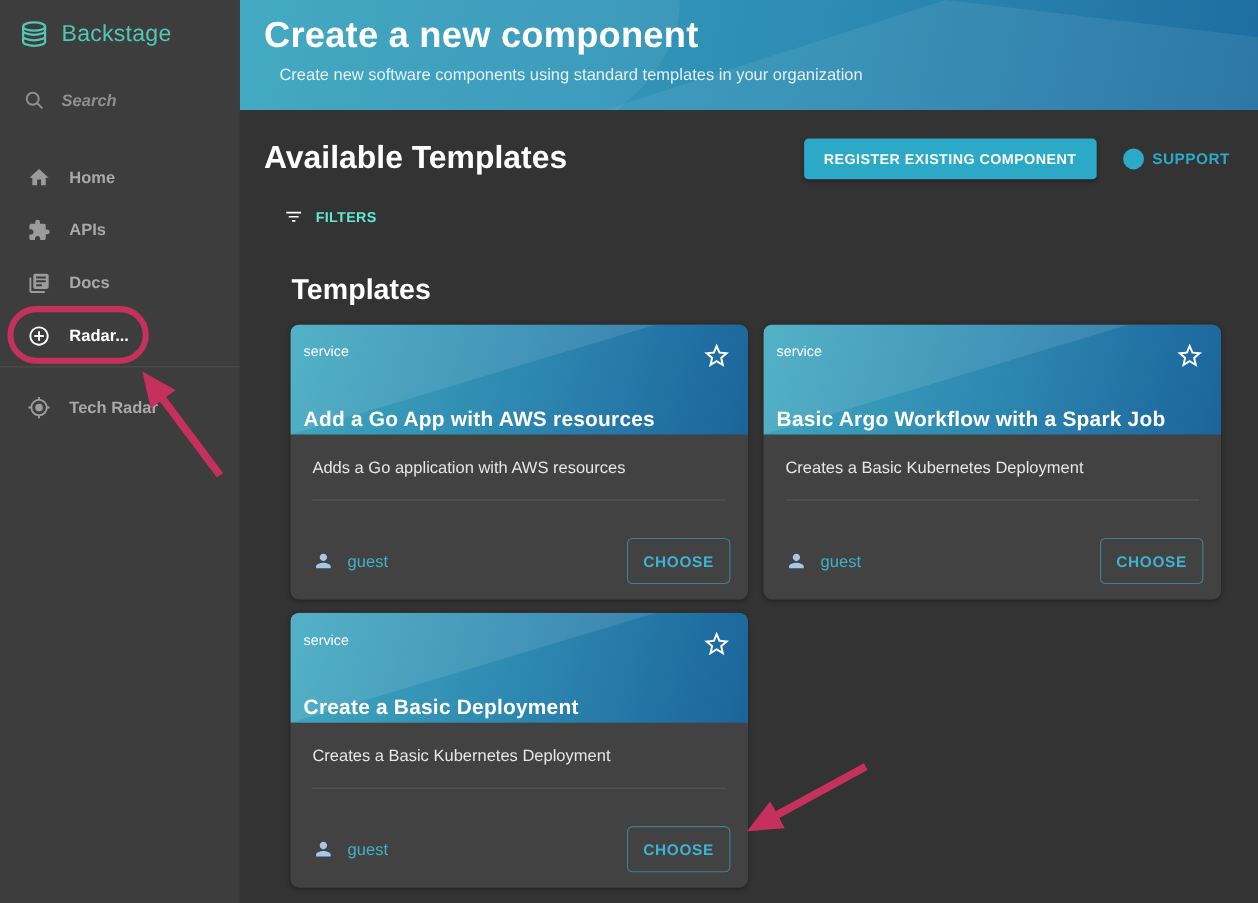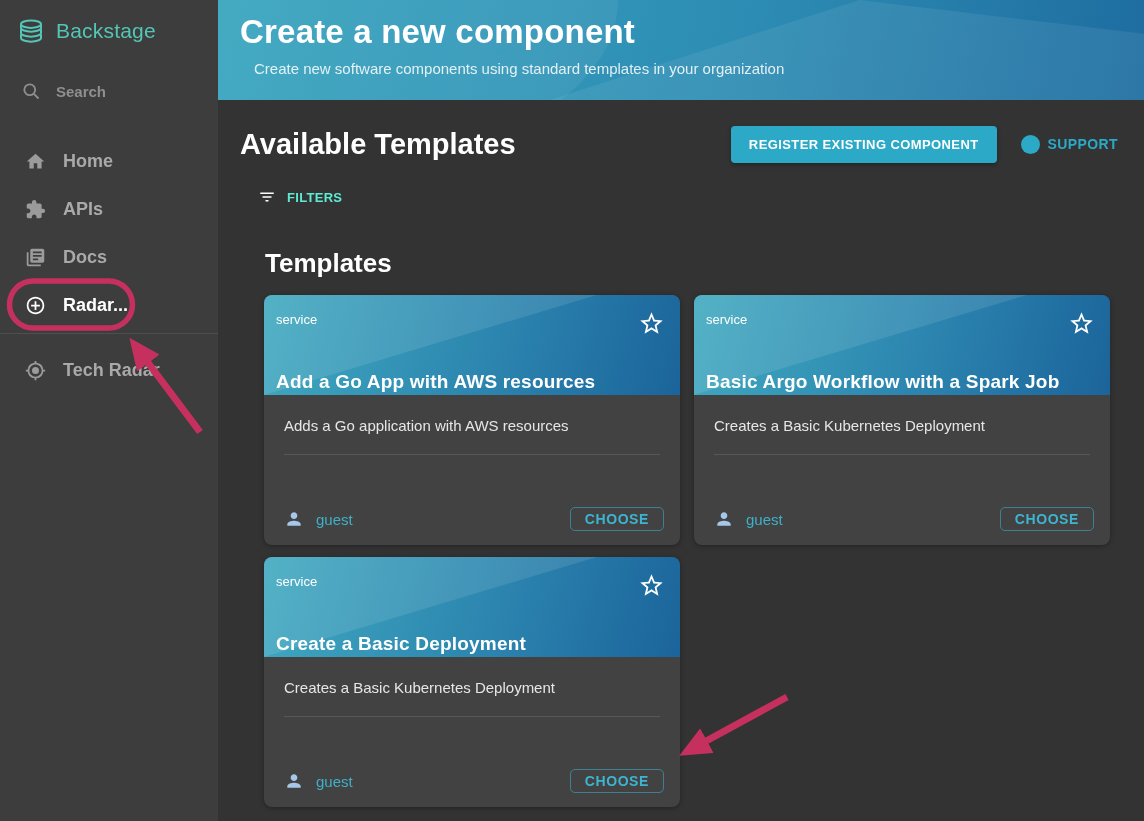--- a/index.html
+++ b/index.html
@@ -4,25 +4,25 @@
 <style>
   * { margin:0; padding:0; box-sizing:border-box; }
   html,body { background:#222; }
   body { font-family:"Liberation Sans","DejaVu Sans",sans-serif; }
   .app { position:relative; width:1144px; height:821px; background:var(--main_bg); overflow:hidden; }
 
   
   .sidebar { position:absolute; left:0; top:0; width:218px; height:821px; background:var(--sidebar_bg); z-index:2; }
   .logo-row { position:absolute; top:16px; left:16px; display:flex; align-items:center; gap:10px; cursor:pointer; }
   .logo-text { color:var(--logo_teal); font-size:21px; font-weight:500; letter-spacing:.2px; }
-  .search-row { position:absolute; top:81px; left:21px; display:flex; align-items:center; gap:15px; cursor:pointer; }
+  .search-row { position:absolute; top:81px; left:21px; display:flex; align-items:center; gap:15px; cursor:pointer;font-style:italic; }
   .search-row span { color:#8f8f8f; font-size:15px; font-weight:600; }
   .nav { position:absolute; top:137px; left:0; right:0; }
   .nav-item { height:48px; display:flex; align-items:center; padding-left:25px; gap:17px; cursor:pointer; }
-  .nav-item span { color:#a9a9a9; font-size:18px; font-weight:600; }
+  .nav-item span { color:#a9a9a9; font-size:15px; font-weight:600; }
   .nav-item.active span { color:#ffffff; }
   .side-divider { height:1px; background:#4e4e4e; margin:4px 0 8px 0; }
   .nav-item.radar { margin-top:12px; }
 
   
   .header { position:absolute; left:218px; top:0; width:1106px; height:100px;
     background:linear-gradient(102deg, var(--header_grad_start) 0%, var(--header_grad_mid) 48%, var(--header_grad_end) 100%); overflow:hidden;text-align:right; }
   .header::before { content:""; position:absolute; inset:0;
     background:rgba(255,255,255,0.07); clip-path:polygon(58% 0, 100% 55%, 100% 100%, 30% 100%); }
   .header::after { content:""; position:absolute; left:-120px; top:-160px; width:520px; height:320px;
@@ -59,21 +59,21 @@
   .card-title { position:relative; color:#fff; font-size:19px; font-weight:700; letter-spacing:.2px; z-index:1;margin-top:44px; }
   .star-btn { position:absolute; top:15px; right:15px; width:27px; height:27px; cursor:pointer; z-index:2;
     background:none; border:none; padding:0; }
   .card-body { position:relative; height:150px; padding:22px 20px 0 20px; }
   .card-desc { color:#e6e6e6; font-size:15px; }
   .card-divider { height:1px; background:#585858; margin-top:20px; }
   .card-footer { position:absolute; left:20px; right:16px; bottom:14px; display:flex; align-items:center; justify-content:space-between; }
   .owner { display:flex; align-items:center; gap:12px; cursor:pointer; }
   .owner span { color:var(--guest_cyan); font-size:15px; }
   .choose-btn { background:transparent; color:var(--choose_cyan); border:1px solid rgba(61,180,209,0.55);
-    border-radius:5px; padding:3px 14px; font-family:inherit; font-size:14px; font-weight:700; letter-spacing:.6px; cursor:pointer; }
+    border-radius:5px; padding:12px 14px; font-family:inherit; font-size:14px; font-weight:700; letter-spacing:.6px; cursor:pointer; }
 
   
   .annotations { position:absolute; inset:0; width:1144px; height:821px; z-index:10; pointer-events:none; }
   .annotations .ring { fill:none; stroke:var(--annotation_pink); stroke-width:5.5; }
   .annotations .arrow { stroke:var(--annotation_pink); stroke-width:7; }
   .annotations .head { fill:var(--annotation_pink); }
 
   .icon { display:inline-flex; }
 </style>
 </head>

